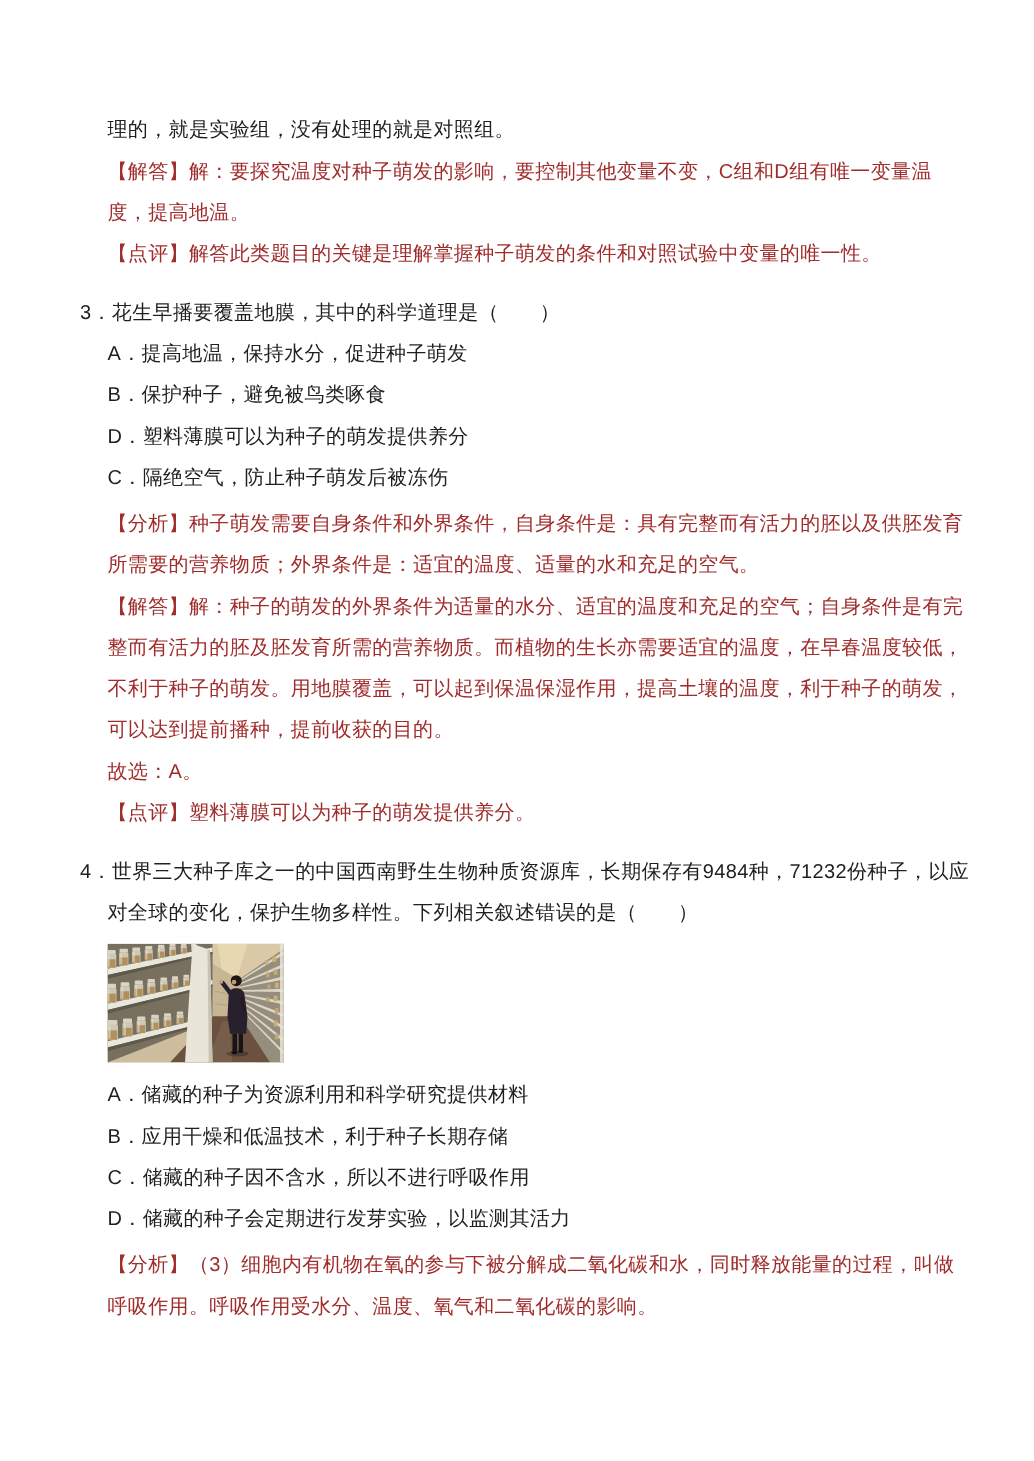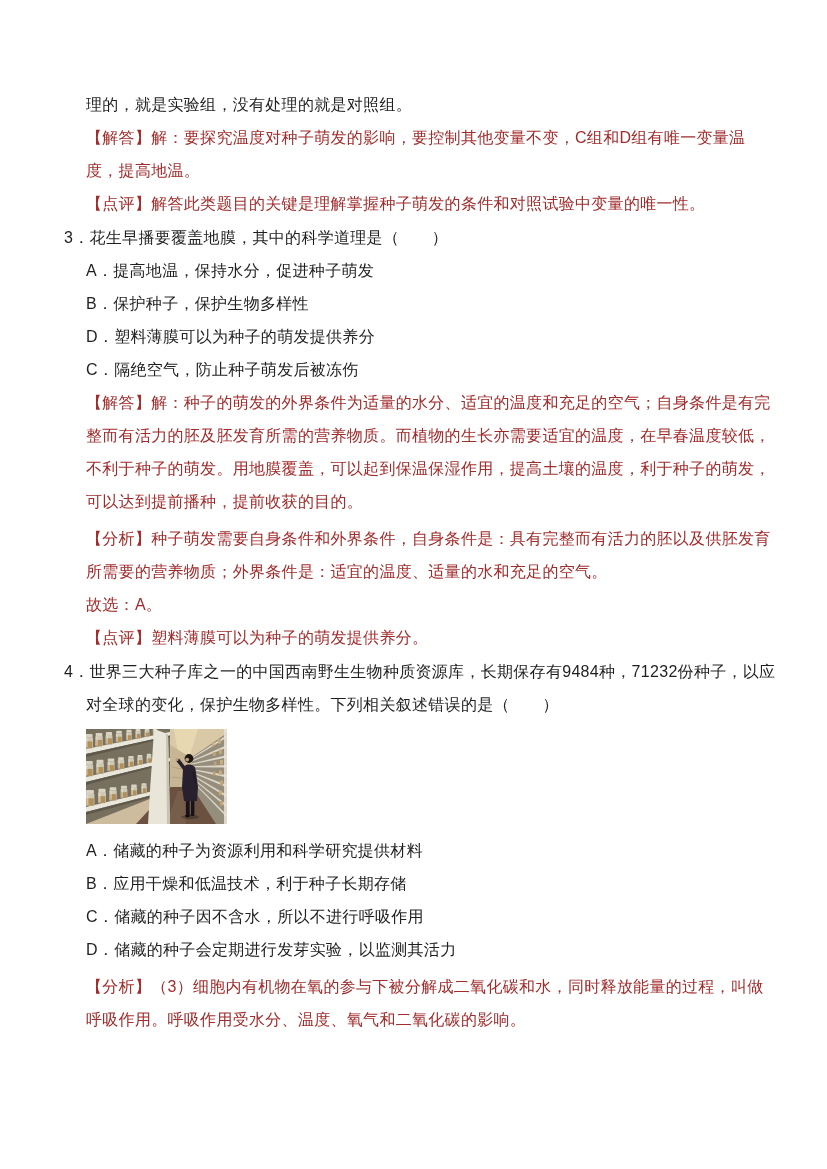--- a/index.html
+++ b/index.html
@@ -25,21 +25,21 @@
     width:690px;
   }
   p.ln{
     margin:0;
     word-break:break-all;
     overflow-wrap:anywhere;
     letter-spacing:0.3px;
   }
   p.red{color:var(--red);}
   p.ink{color:var(--ink);}
-  p.q{text-indent:-22px;margin-top:1px;}
+  p.q{text-indent:-22px;margin-top:14px;}
   p.sec{margin-top:4px;}
   .photo{
     width:141px;height:95px;
     margin:8px 0 10px 0;
     overflow:hidden;
     background:#cdbd9e;
   }
   .photo svg{display:block;}
 </style>
 </head>
@@ -48,25 +48,25 @@
 <div class="page">
   <div class="content">
 
     <p class="ln ink">理的，就是实验组，没有处理的就是对照组。</p>
 
     <p class="ln red">【解答】解：要探究温度对种子萌发的影响，要控制其他变量不变，C组和D组有唯一变量温度，提高地温。</p>
     <p class="ln red">【点评】解答此类题目的关键是理解掌握种子萌发的条件和对照试验中变量的唯一性。</p>
 
     <p class="ln ink q">3．花生早播要覆盖地膜，其中的科学道理是（　　）</p>
     <p class="ln ink">A．提高地温，保持水分，促进种子萌发</p>
-    <p class="ln ink">B．保护种子，保护生物多样性</p>
+    <p class="ln ink">B．保护种子，避免被鸟类啄食</p>
     <p class="ln ink">D．塑料薄膜可以为种子的萌发提供养分</p>
     <p class="ln ink">C．隔绝空气，防止种子萌发后被冻伤</p>
+    <p class="ln red sec">【分析】种子萌发需要自身条件和外界条件，自身条件是：具有完整而有活力的胚以及供胚发育所需要的营养物质；外界条件是：适宜的温度、适量的水和充足的空气。</p>
     <p class="ln red">【解答】解：种子的萌发的外界条件为适量的水分、适宜的温度和充足的空气；自身条件是有完整而有活力的胚及胚发育所需的营养物质。而植物的生长亦需要适宜的温度，在早春温度较低，不利于种子的萌发。用地膜覆盖，可以起到保温保湿作用，提高土壤的温度，利于种子的萌发，可以达到提前播种，提前收获的目的。</p>
-    <p class="ln red sec">【分析】种子萌发需要自身条件和外界条件，自身条件是：具有完整而有活力的胚以及供胚发育所需要的营养物质；外界条件是：适宜的温度、适量的水和充足的空气。</p>
     <p class="ln red">故选：A。</p>
     <p class="ln red">【点评】塑料薄膜可以为种子的萌发提供养分。</p>
 
     <p class="ln ink q">4．世界三大种子库之一的中国西南野生生物种质资源库，长期保存有9484种，71232份种子，以应对全球的变化，保护生物多样性。下列相关叙述错误的是（　　）</p>
 
     <div class="photo">
       <svg width="141" height="95" viewBox="0 0 141 95" xmlns="http://www.w3.org/2000/svg">
         <defs>
           <g id="jar">
             <rect x="-3.6" y="-14.5" width="7.2" height="3.6" rx="1" fill="#d9d3c4"></rect>

